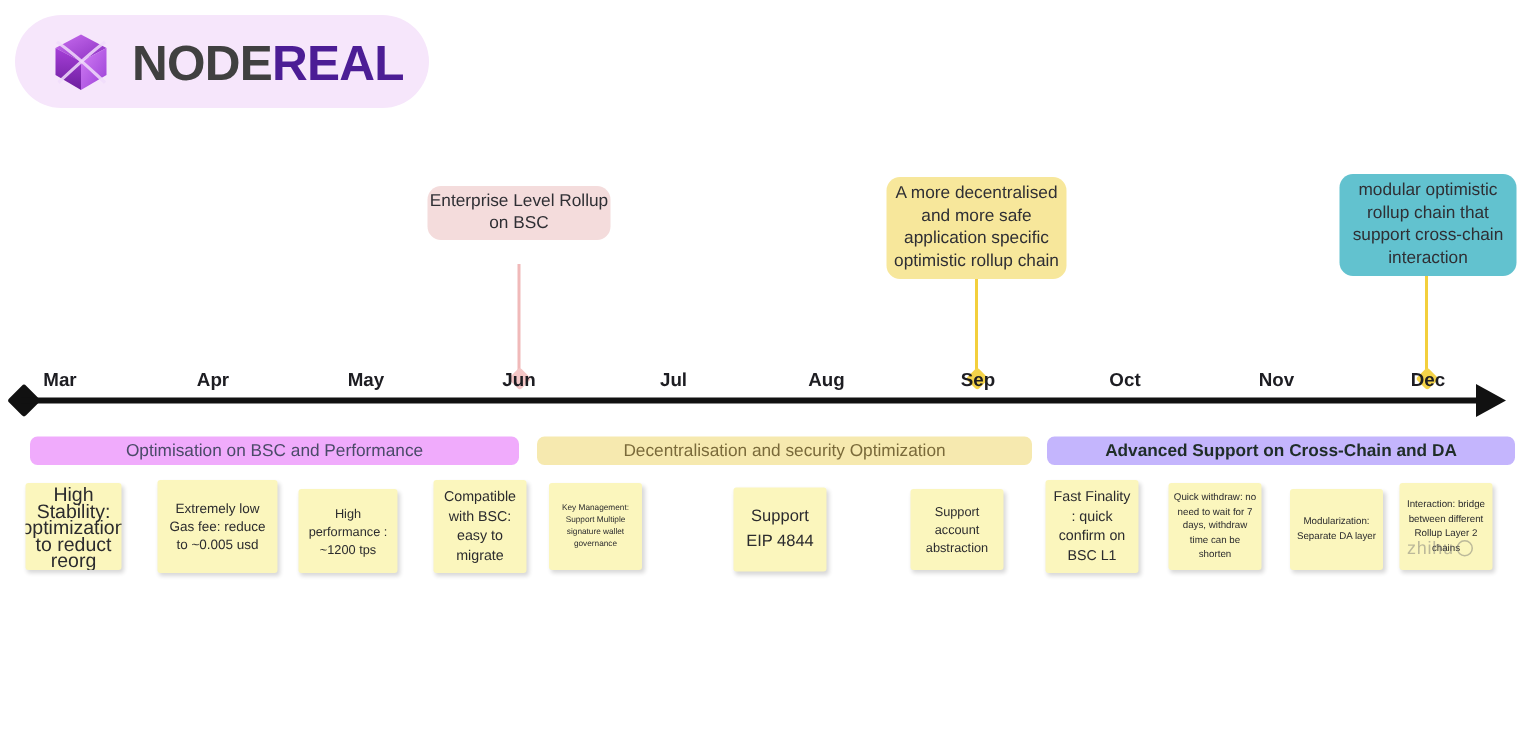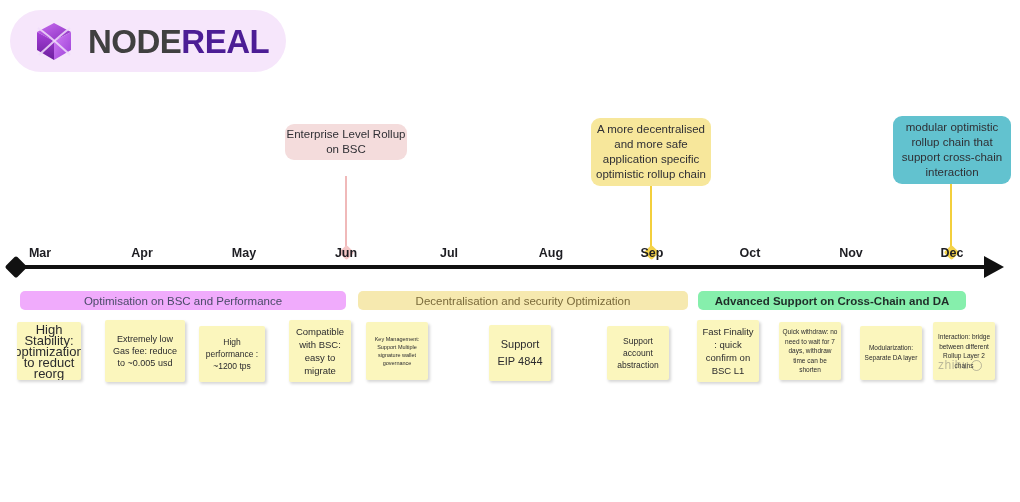--- a/index.html
+++ b/index.html
@@ -235,21 +235,21 @@
       <div class="month-label" style="left: 952px;">Dec</div>
     </div>
 
   <div id="phases-layer">
       <div class="phase-bar" style="left: 20px; width: 326px; background: #f0abfc; color: rgb(74, 74, 104); font-weight: normal;">
         <span>Optimisation on BSC and Performance</span>
       </div>
       <div class="phase-bar" style="left: 358px; width: 330px; background: rgb(246, 233, 175); color: rgb(122, 106, 58); font-weight: normal;">
         <span>Decentralisation and security Optimization</span>
       </div>
-      <div class="phase-bar" style="left: 698px; width: 268px; background: #86efac; color: rgb(31, 45, 40); font-weight: bold;">
+      <div class="phase-bar" style="left: 698px; width: 312px; background: #c4b5fd; color: rgb(31, 45, 40); font-weight: bold;">
         <span>Advanced Support on Cross-Chain and DA</span>
       </div>
     </div>
 
   <div id="notes-layer">
       <div class="sticky" style="left: 17px; top: 322px; width: 64px; height: 58px; font-size: 13px; line-height: 11px;">
         <span>High Stability: optimization to reduct reorg</span>
       </div>
       <div class="sticky" style="left: 105px; top: 320px; width: 80px; height: 62px; font-size: 9px; line-height: 12px;">
         <span>Extremely low Gas fee: reduce to ~0.005 usd</span>

